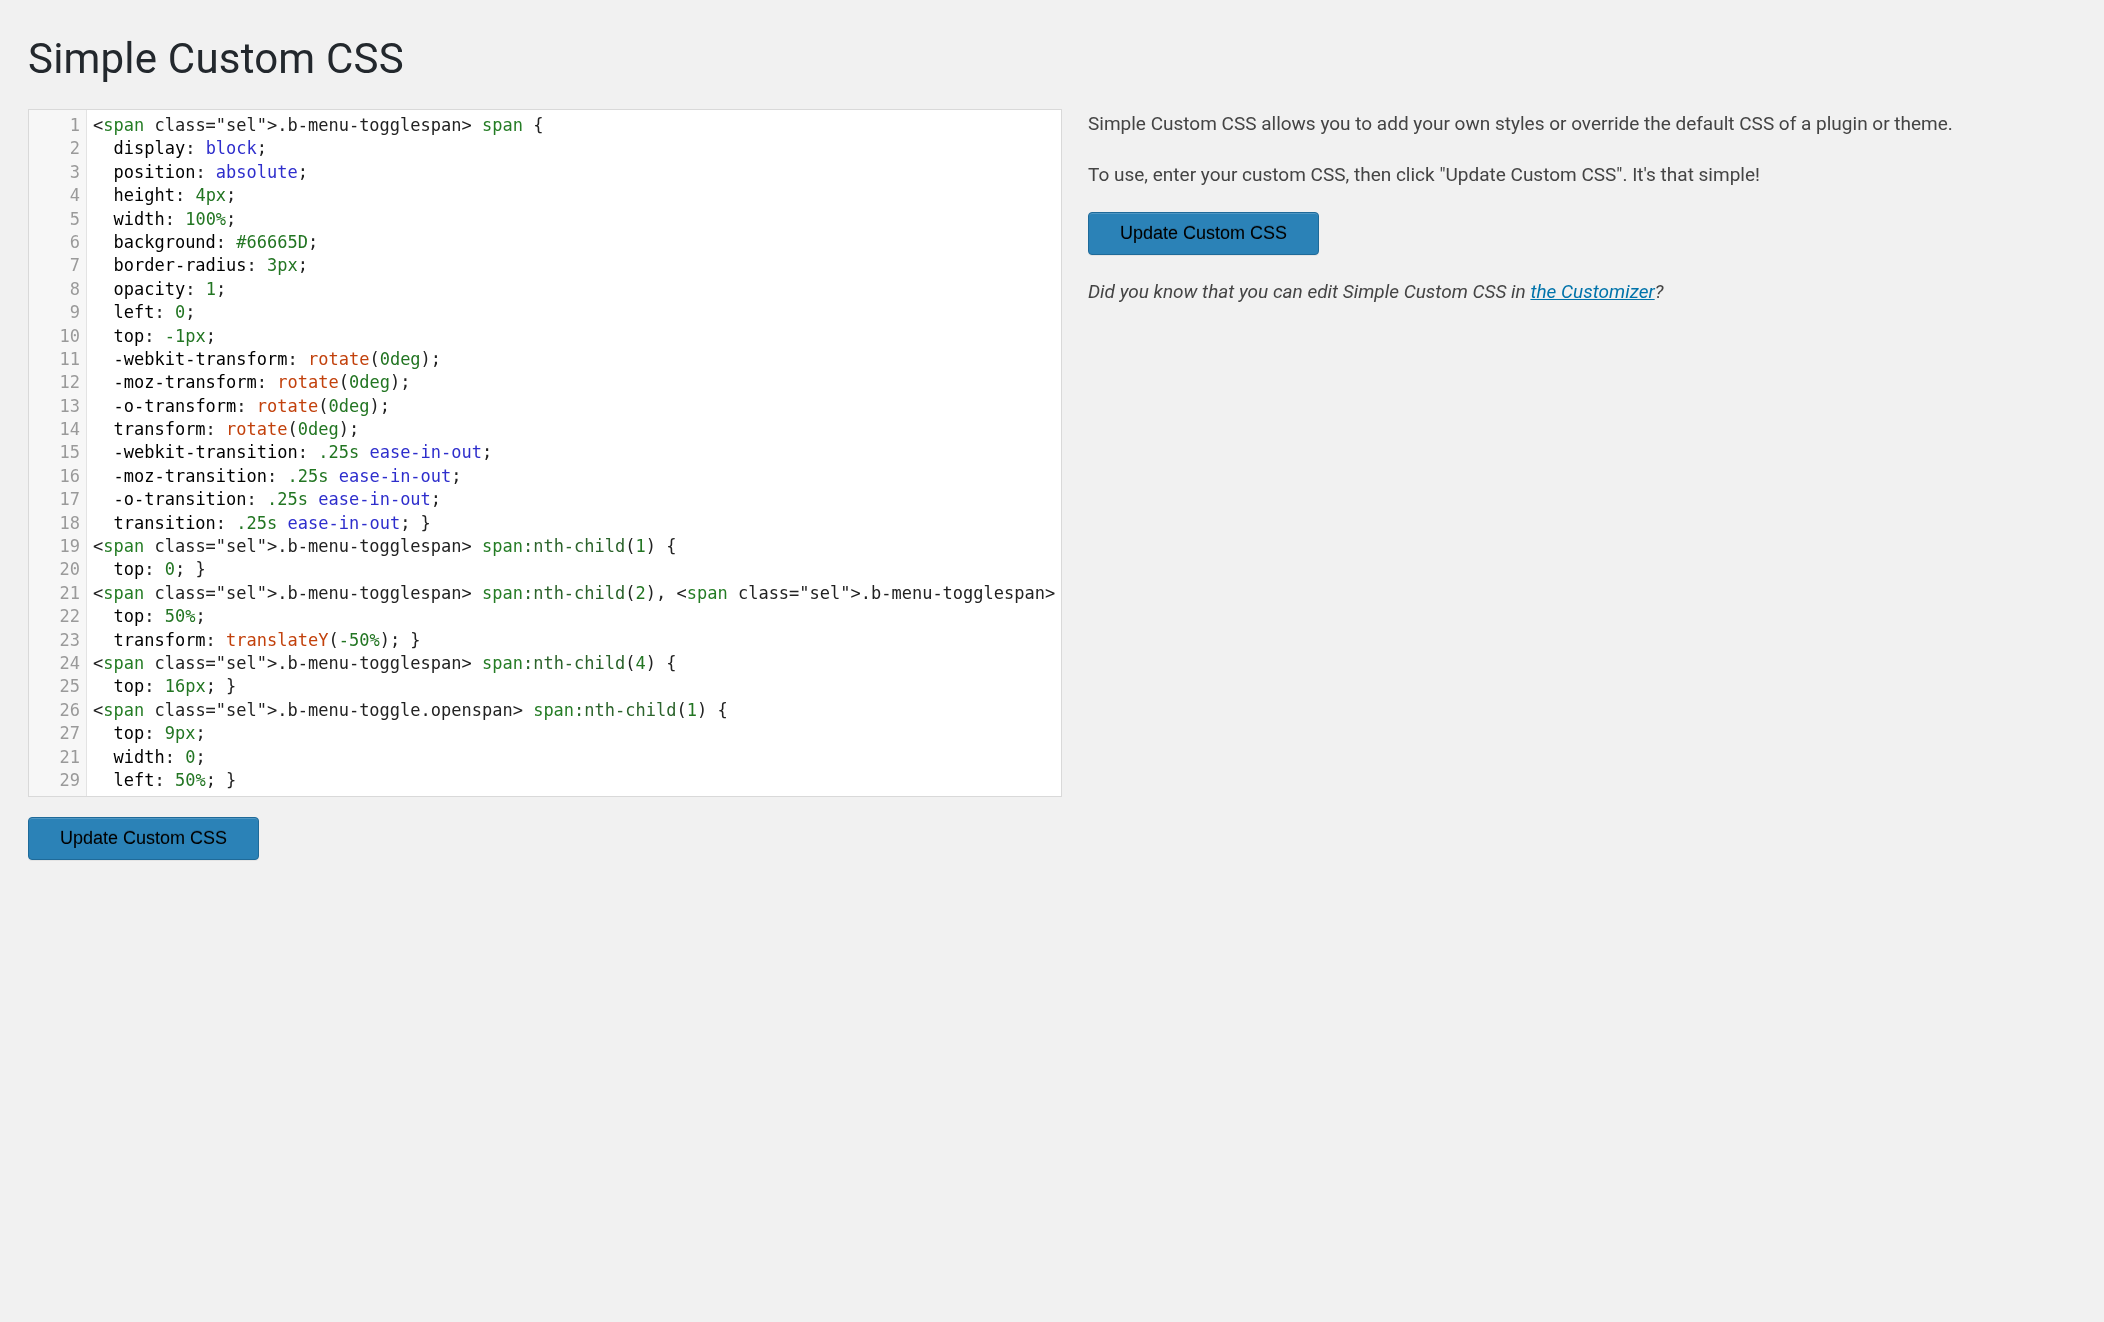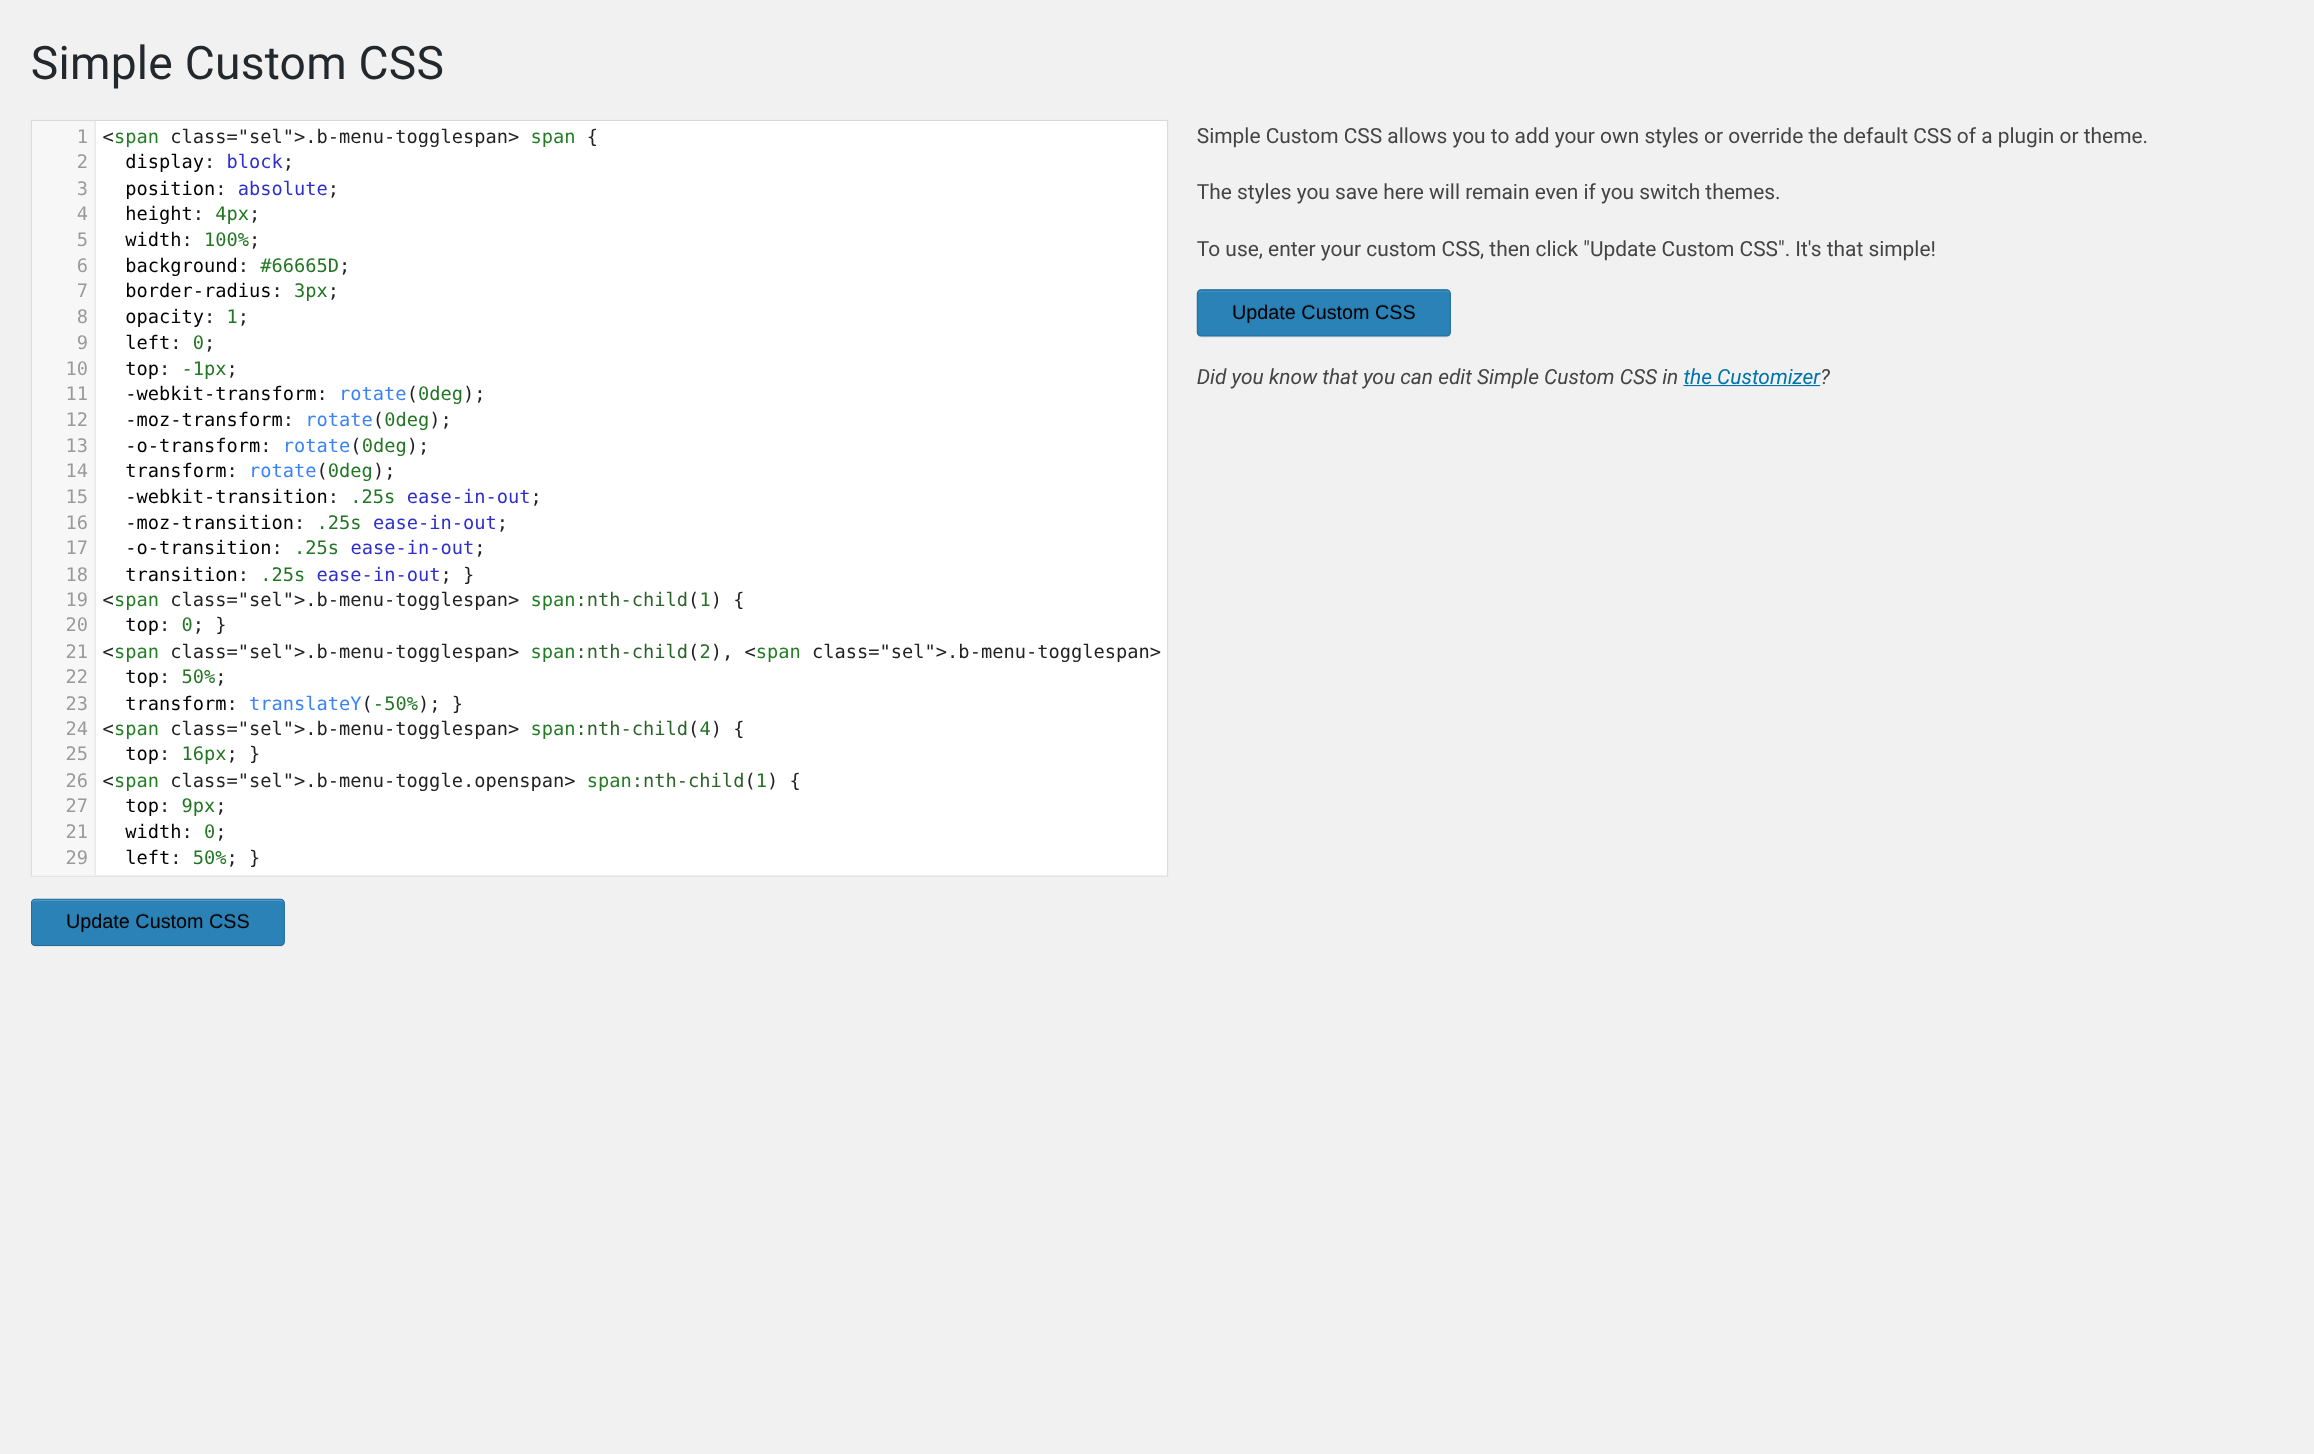--- a/index.html
+++ b/index.html
@@ -56,21 +56,21 @@
     flex: 1;
     overflow-x: auto;
   }
   .code .row { height: 23.4px; }
   .sel   { color: #2b632b; }      
   .tag   { color: #247c24; }      
   .prop  { color: #000; text-align: right; }
   .val   { color: #2e2ecc; }      
   .num   { color: #227522; }
   .pref  { color: #000; }
-  .fn    { color: #3b82f6; }
+  .fn    { color: #c2410c; }
 
   .btn {
     display: inline-block;
     background: #2b82b7;
     color: #000000;
     border: 1px solid #1f6a99;
     border-radius: 4px;
     padding: 10px 31px;
     font-size: 18px;
     cursor: pointer;
@@ -121,21 +121,20 @@
           </div>
         <div class="code" id="code"><div class="row">&lt;<span class="tag">span</span> class="sel"&gt;.b-menu-togglespan&gt; <span class="tag">span</span> {</div><div class="row">  <span class="prop">display</span>: <span class="val">block</span>;</div><div class="row">  <span class="prop">position</span>: <span class="val">absolute</span>;</div><div class="row">  <span class="prop">height</span>: <span class="num">4px</span>;</div><div class="row">  <span class="prop">width</span>: <span class="num">100%</span>;</div><div class="row">  <span class="prop">background</span>: <span class="num">#<span class="num">66665</span>D</span>;</div><div class="row">  <span class="prop">border-radius</span>: <span class="num">3px</span>;</div><div class="row">  <span class="prop">opacity</span>: <span class="num">1</span>;</div><div class="row">  <span class="prop">left</span>: <span class="num">0</span>;</div><div class="row">  <span class="prop">top</span>: <span class="num">-1px</span>;</div><div class="row">  <span class="pref">-webkit-</span><span class="prop">transform</span>: <span class="fn">rotate</span>(<span class="num">0deg</span>);</div><div class="row">  <span class="pref">-moz-</span><span class="prop">transform</span>: <span class="fn">rotate</span>(<span class="num">0deg</span>);</div><div class="row">  <span class="pref">-o-</span><span class="prop">transform</span>: <span class="fn">rotate</span>(<span class="num">0deg</span>);</div><div class="row">  <span class="prop">transform</span>: <span class="fn">rotate</span>(<span class="num">0deg</span>);</div><div class="row">  <span class="pref">-webkit-</span><span class="prop">transition</span>: <span class="num">.25s</span> <span class="val">ease-in-out</span>;</div><div class="row">  <span class="pref">-moz-</span><span class="prop">transition</span>: <span class="num">.25s</span> <span class="val">ease-in-out</span>;</div><div class="row">  <span class="pref">-o-</span><span class="prop">transition</span>: <span class="num">.25s</span> <span class="val">ease-in-out</span>;</div><div class="row">  <span class="prop">transition</span>: <span class="num">.25s</span> <span class="val">ease-in-out</span>; }</div><div class="row">&lt;<span class="tag">span</span> class="sel"&gt;.b-menu-togglespan&gt; <span class="tag">span</span><span class="sel">:nth-child</span>(<span class="num">1</span>) {</div><div class="row">  <span class="prop">top</span>: <span class="num">0</span>; }</div><div class="row">&lt;<span class="tag">span</span> class="sel"&gt;.b-menu-togglespan&gt; <span class="tag">span</span><span class="sel">:nth-child</span>(<span class="num">2</span>), &lt;<span class="tag">span</span> class="sel"&gt;.b-menu-togglespan&gt; () {</div><div class="row">  <span class="prop">top</span>: <span class="num">50%</span>;</div><div class="row">  <span class="prop">transform</span>: <span class="fn">translateY</span>(<span class="num">-50%</span>); }</div><div class="row">&lt;<span class="tag">span</span> class="sel"&gt;.b-menu-togglespan&gt; <span class="tag">span</span><span class="sel">:nth-child</span>(<span class="num">4</span>) {</div><div class="row">  <span class="prop">top</span>: <span class="num">16px</span>; }</div><div class="row">&lt;<span class="tag">span</span> class="sel"&gt;.b-menu-toggle.openspan&gt; <span class="tag">span</span><span class="sel">:nth-child</span>(<span class="num">1</span>) {</div><div class="row">  <span class="prop">top</span>: <span class="num">9px</span>;</div><div class="row">  <span class="prop">width</span>: <span class="num">0</span>;</div><div class="row">  <span class="prop">left</span>: <span class="num">50%</span>; }</div></div>
       </div>
       <div class="below-btn">
         <button class="btn">Update Custom CSS</button>
       </div>
     </div>
 
     <div class="side-col">
       <p>Simple Custom CSS allows you to add your own styles or override the default CSS of a plugin or theme.</p>
-      <p>The styles you save here will remain even if you switch themes.</p>
       <p>To use, enter your custom CSS, then click "Update Custom CSS". It's that simple!</p>
       <p>
         <button class="btn">Update Custom CSS</button>
       </p>
       <p class="tip">
         <span>Did you know that you can edit Simple Custom CSS in </span><a href="#">the Customizer</a><span>?</span>
       </p>
     </div>
   </div>
 </div>

